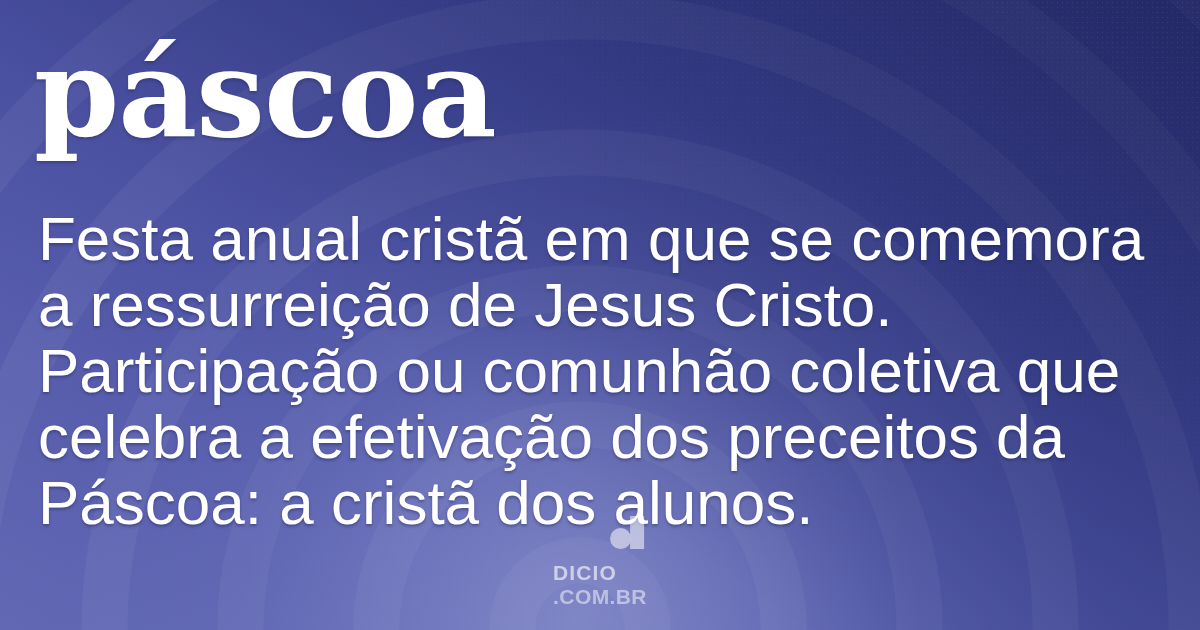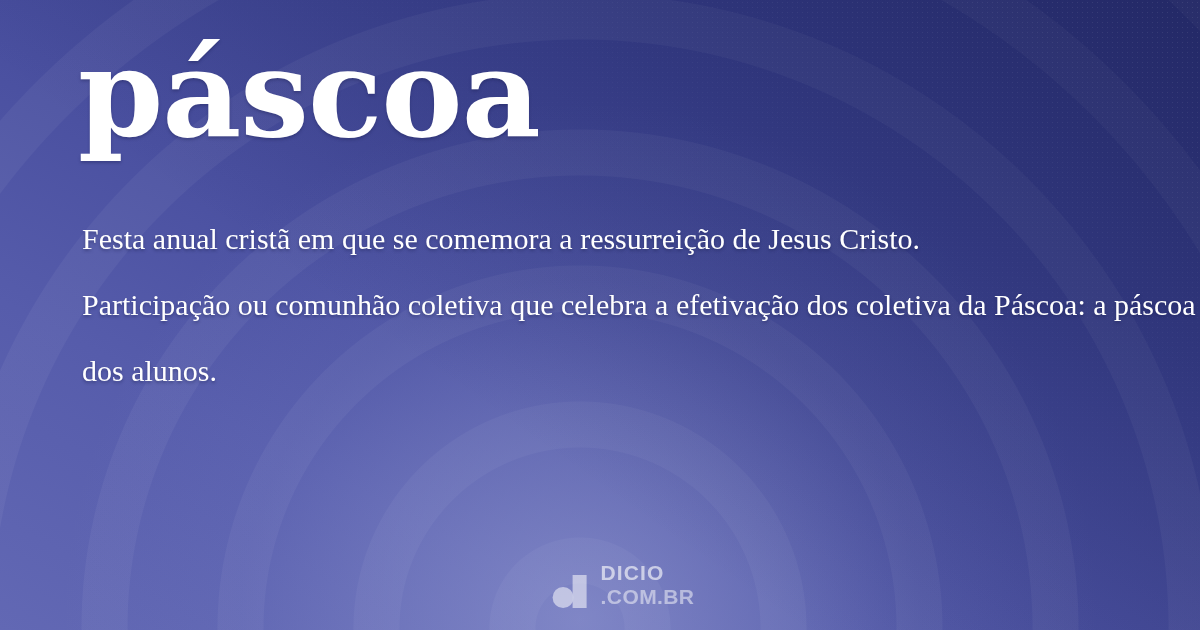--- a/index.html
+++ b/index.html
@@ -82,21 +82,20 @@
     -webkit-mask-image: linear-gradient(210deg, rgba(0,0,0,1) 0%, rgba(0,0,0,0.55) 22%, rgba(0,0,0,0) 48%);
     mask-image: linear-gradient(210deg, rgba(0,0,0,1) 0%, rgba(0,0,0,0.55) 22%, rgba(0,0,0,0) 48%);
   }
 
   
   .content {
     position: absolute;
     inset: 0;
     padding: 0 60px;
     box-sizing: border-box;
-    margin-left: 44px;
   }
 
   .word-title {
     position: absolute;
     left: 34px;
     top: 22px;
     margin: 0;
     font-family: "DejaVu Serif", serif;
     font-weight: 700;
     font-size: 122px;
@@ -106,39 +105,40 @@
     text-shadow: 0 2px 3px rgba(26,30,78,0.34);
     white-space: nowrap;
   }
 
   .definition {
     position: absolute;
     left: 38px;
     top: 206px;
     width: 1130px;
     margin: 0;
-    font-family: Liberation Serif, serif;
+    font-family: Liberation Sans, sans-serif;
     font-weight: 400;
-    font-size: 30px;
+    font-size: 62px;
     line-height: 66px;
     color: #ffffff;
     text-shadow: 0 2px 3px rgba(26,30,78,0.40);
   }
   .definition .sense { display: block; }
 
   
   .logo {
     position: absolute;
     left: 50%;
     transform: translateX(-50%);
     bottom: 20px;
     display: flex;
     align-items: flex-end;
     gap: 11px;
     opacity: 0.62;
+    flex-direction: column;
   }
 
   .logo-mark {
     position: relative;
     width: 40px;
     height: 40px;
     display: block;
   }
   .logo-mark .dot {
     position: absolute;
@@ -195,21 +195,21 @@
   <div class="bg-bloom"></div>
   <div class="bg-shade"></div>
   <div class="bg-dots"></div>
 
   <div class="content">
 
     <h1 class="word-title">páscoa</h1>
 
     <div class="definition">
       <span class="sense">Festa anual cristã em que se comemora a ressurreição de Jesus Cristo.</span>
-      <span class="sense">Participação ou comunhão coletiva que celebra a efetivação dos coletiva da Páscoa: a páscoa dos alunos.</span>
+      <span class="sense">Participação ou comunhão coletiva que celebra a efetivação dos preceitos da Páscoa: a cristã dos alunos.</span>
     </div>
 
     <div class="logo">
       <span class="logo-mark">
         <span class="dot"></span>
         <span class="bar"></span>
       </span>
       <span class="logo-text">
         <span class="logo-name">DICIO</span>
         <span class="logo-tld">.COM.BR</span>

